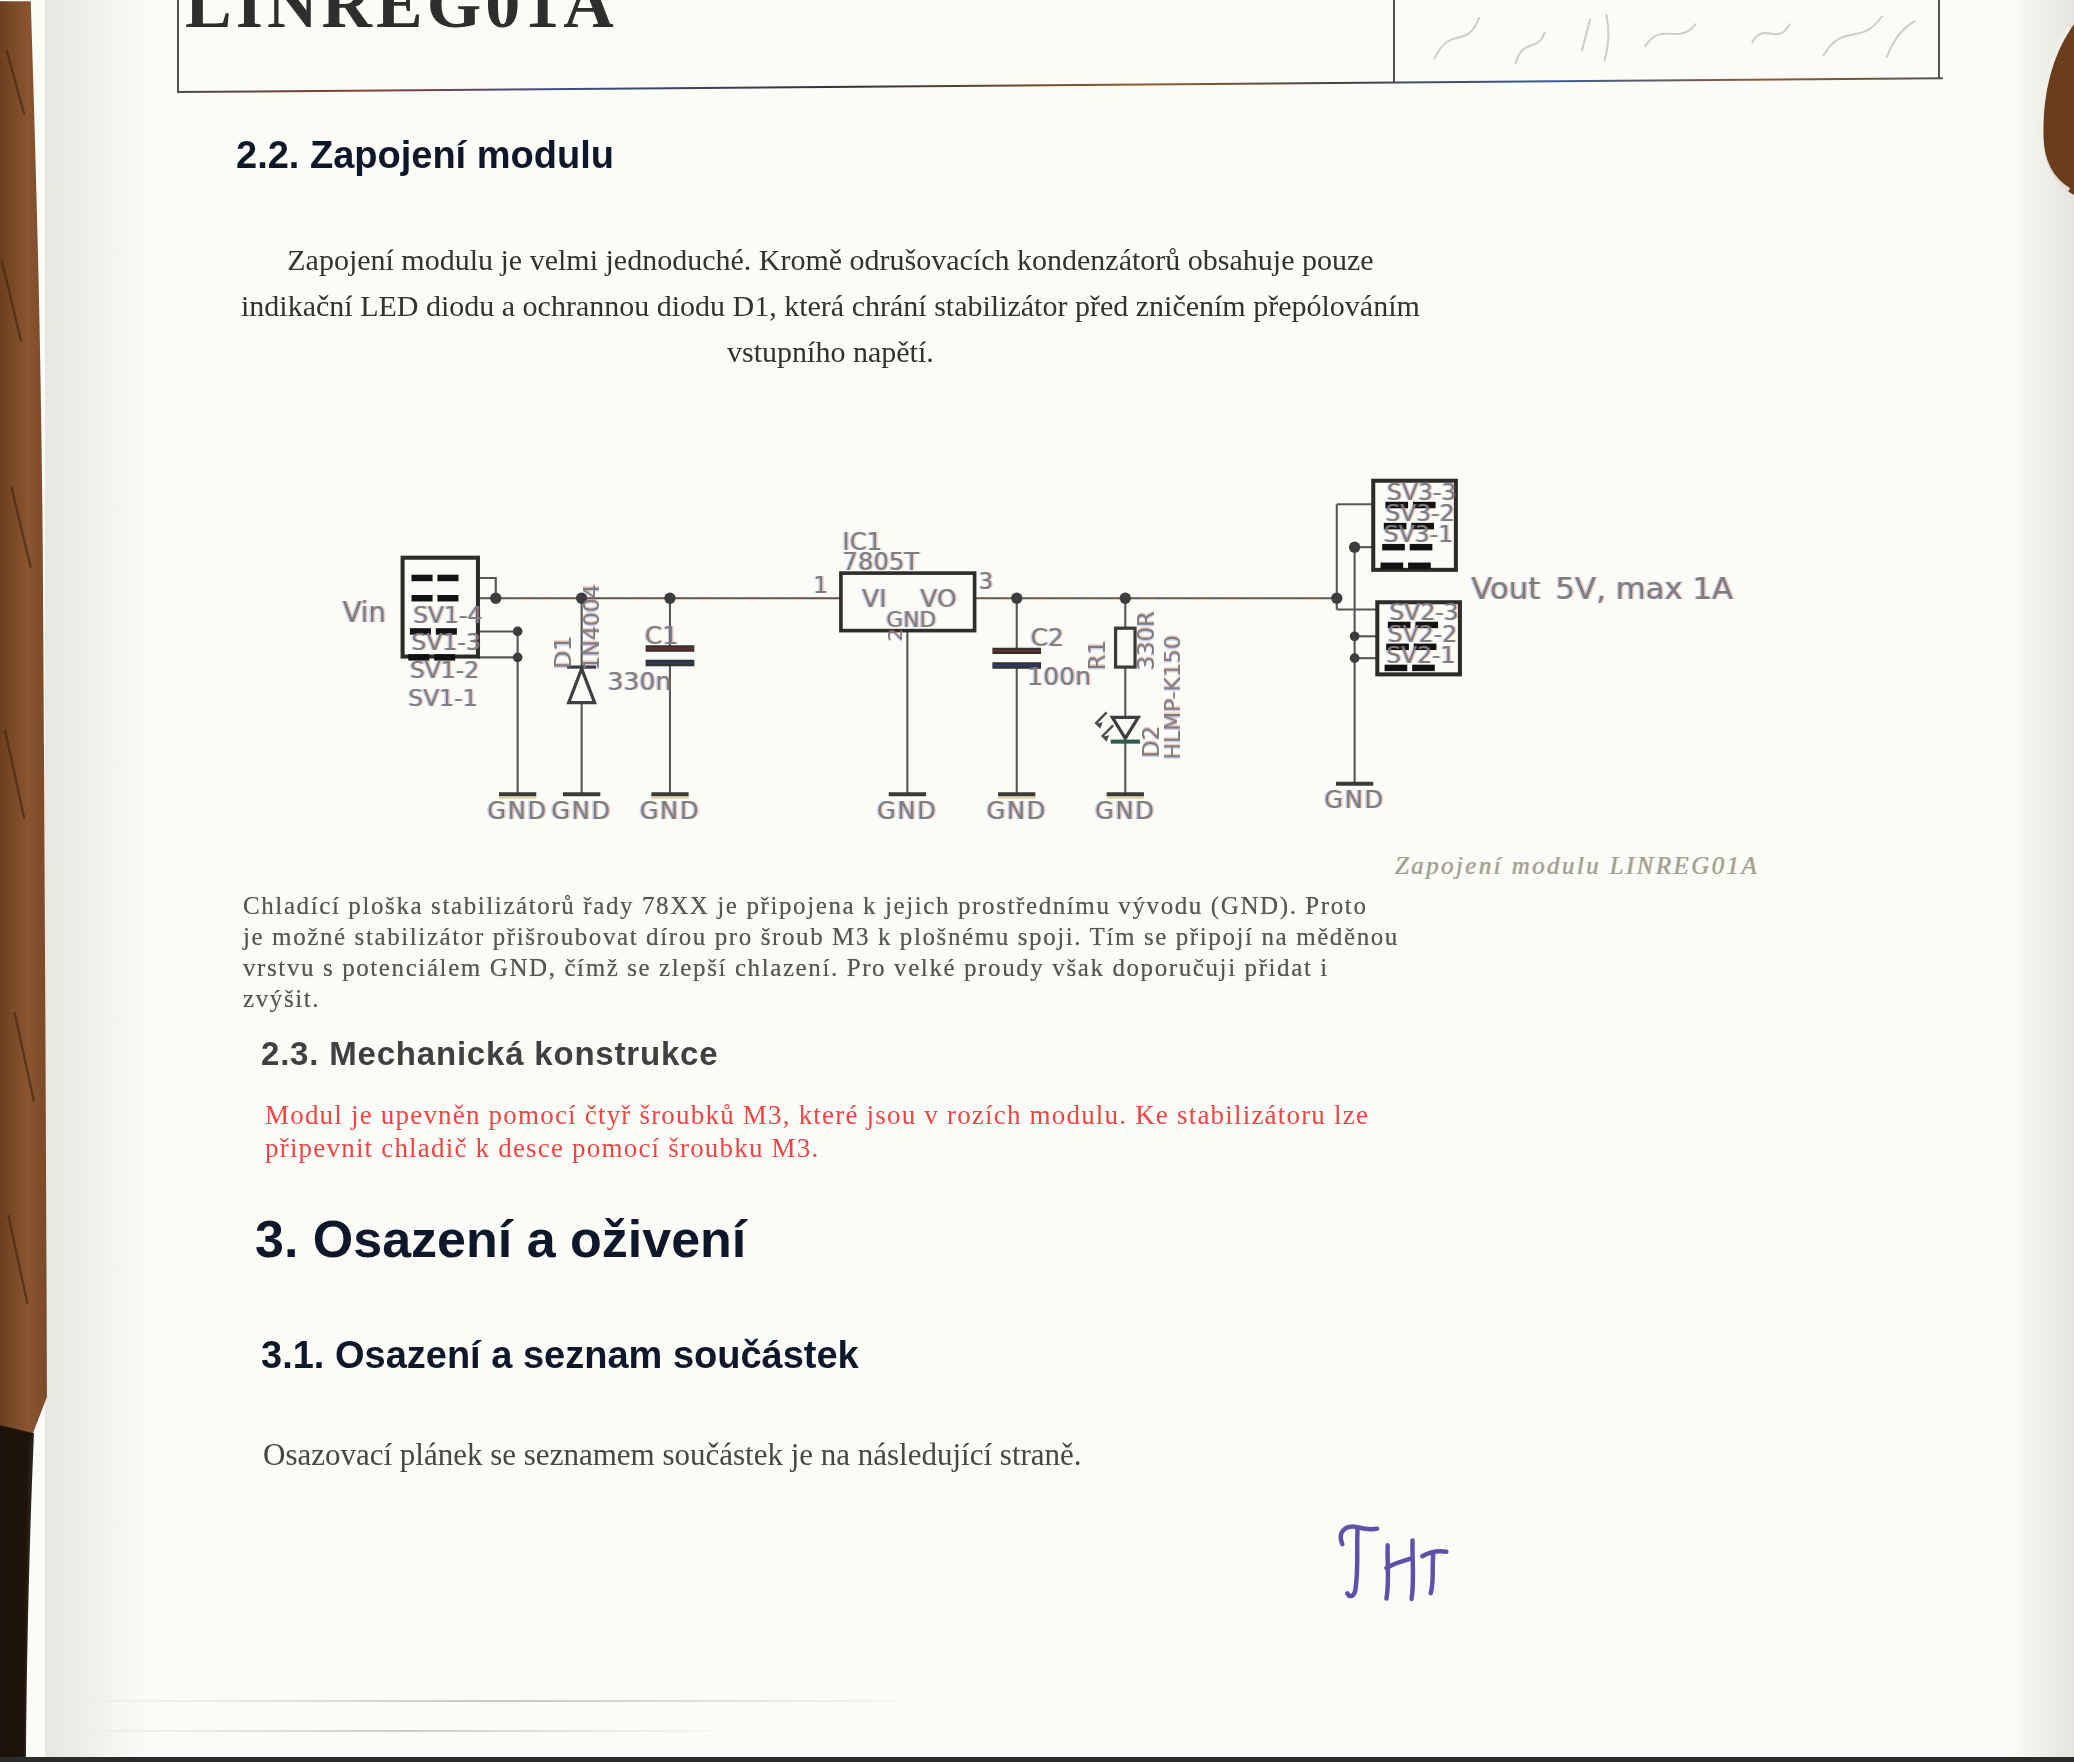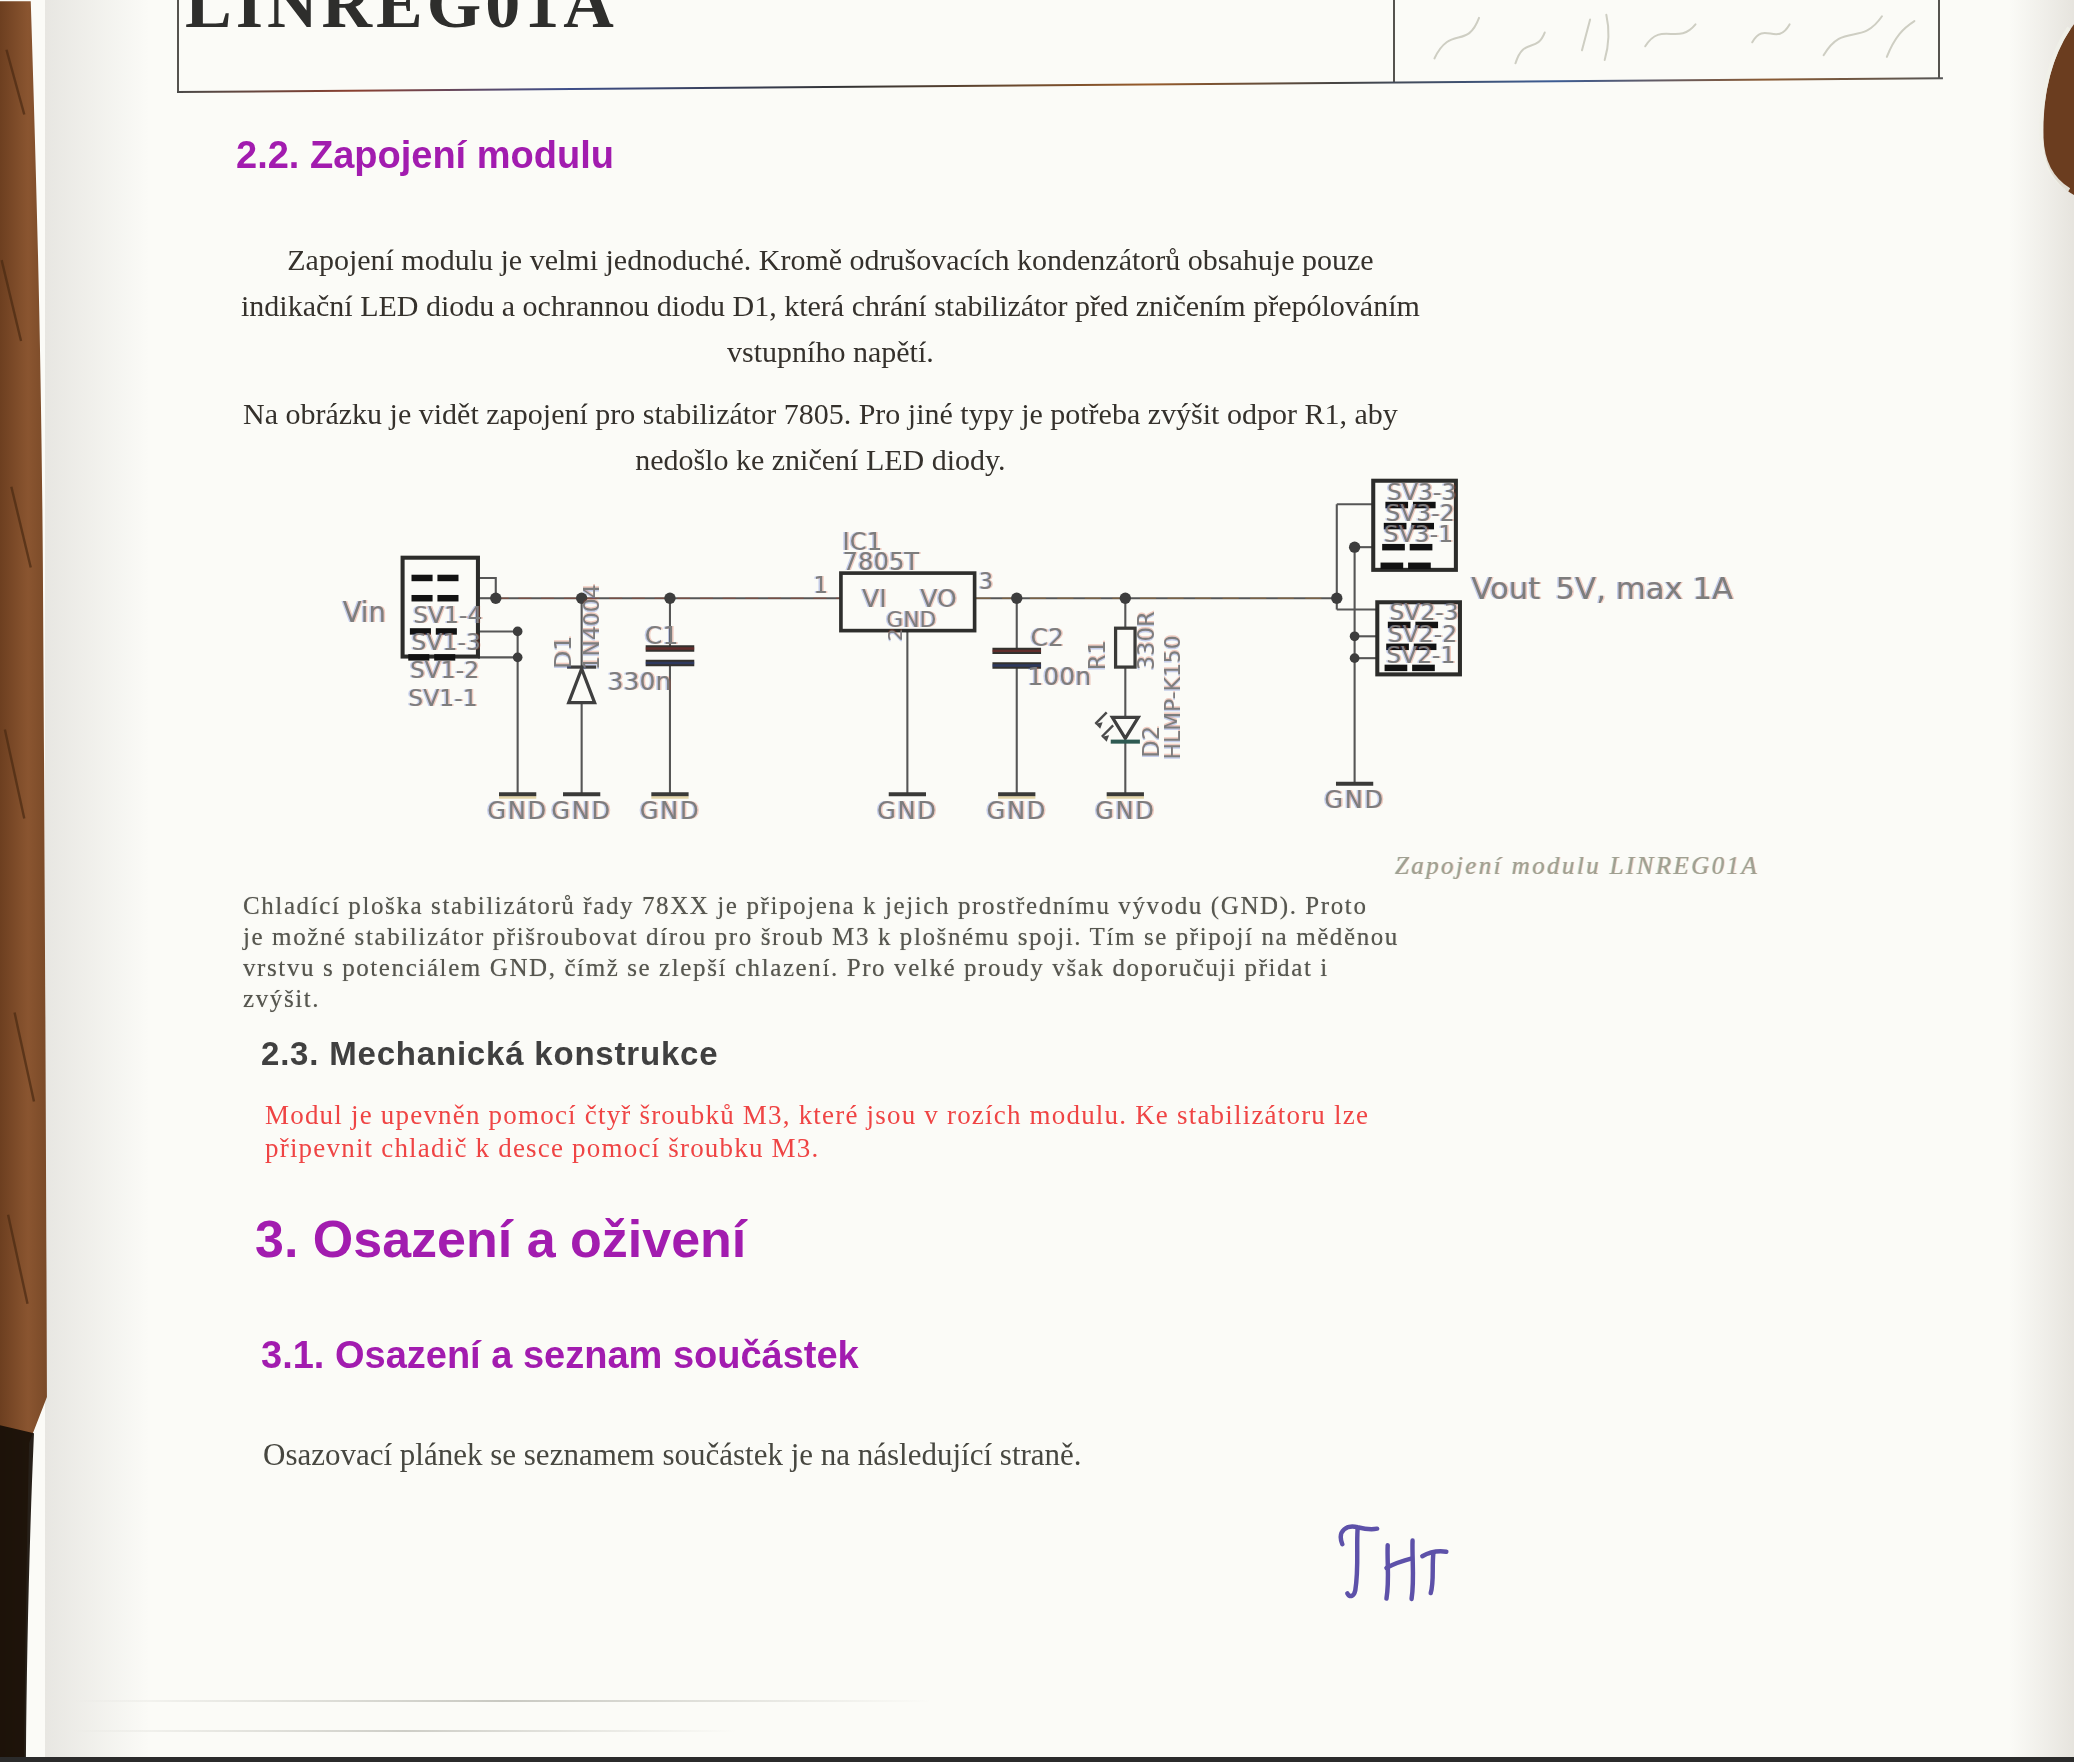--- a/index.html
+++ b/index.html
@@ -7,21 +7,21 @@
          font-family:"Liberation Serif",serif;color:#3a3a36;}
   .abs{position:absolute;}
   
   #title-clip{left:185px;top:0;width:616px;height:42px;overflow:hidden;}
   #title-clip span{position:absolute;top:-36px;left:0;font-family:"Liberation Serif",serif;
      font-weight:bold;font-size:70px;letter-spacing:4px;color:#2e2e2c;}
   .hline{height:2.4px;background:linear-gradient(90deg,#4a4a48 0%,#8a4030 10%,#3f4f8a 22%,#333 38%,
      #975b2a 55%,#444 66%,#3c5c94 78%,#8a5a33 90%,#555 100%);transform-origin:left center;}
   .vline{width:1.6px;background:#55534f;}
   
-  .h-sans{font-family:"Liberation Sans","DejaVu Sans",sans-serif;font-weight:bold;color:#a21caf;}
+  .h-sans{font-family:"Liberation Sans","DejaVu Sans",sans-serif;font-weight:bold;color:#0f172a;}
   .body-line{white-space:nowrap;}
   .p1{font-size:30px;line-height:46px;color:#35312c;text-align:center;}
   .fuzzy{font-size:25px;line-height:31px;color:#56564f;letter-spacing:1.6px;
          text-shadow:0 0 0.8px rgba(90,90,80,.6);}
   .p23{font-size:27px;line-height:33px;color:#ef4444;letter-spacing:1.2px;}
   .p31{font-size:31px;line-height:45px;color:#474740;}
   #caption{font-style:italic;font-size:25px;letter-spacing:2.4px;color:#a0a092;
            text-shadow:0.8px 0 rgba(190,80,60,.25),-0.8px 0 rgba(90,140,90,.3);}
   
   .crossed{position:relative;display:inline-block;}
@@ -66,24 +66,20 @@
   </svg>
 
   <div class="abs h-sans" style="left:236px;top:134px;font-size:38px;">2.2. Zapojení modulu</div>
 
   <div class="abs" style="left:241px;top:237px;">
     <div class="body-line p1">Zapojení modulu je velmi jednoduché. Kromě odrušovacích kondenzátorů obsahuje pouze</div>
     <div class="body-line p1">indikační LED diodu a ochrannou diodu D1, která chrání stabilizátor před zničením přepólováním</div>
     <div class="body-line p1">vstupního napětí.</div>
   </div>
 
-  <div class="abs" style="left:243px;top:391px;">
-    <div class="body-line p1">Na obrázku je vidět zapojení pro stabilizátor 7805. Pro jiné typy je potřeba zvýšit odpor R1, aby</div>
-    <div class="body-line p1">nedošlo ke zničení LED diody.</div>
-  </div>
 
   <svg class="abs" style="left:324px;top:466px;" width="1426" height="373" viewBox="0 0 1760 460">
 
     <g class="wire">
       <path d="M212,163 H638"></path>
         <path d="M803,163 H1250"></path>
       <path d="M190,138 H212 V163"></path>
         <path d="M190,163 H212"></path>
       <path d="M190,204 H239 V405"></path>
         <path d="M190,236 H239"></path>

